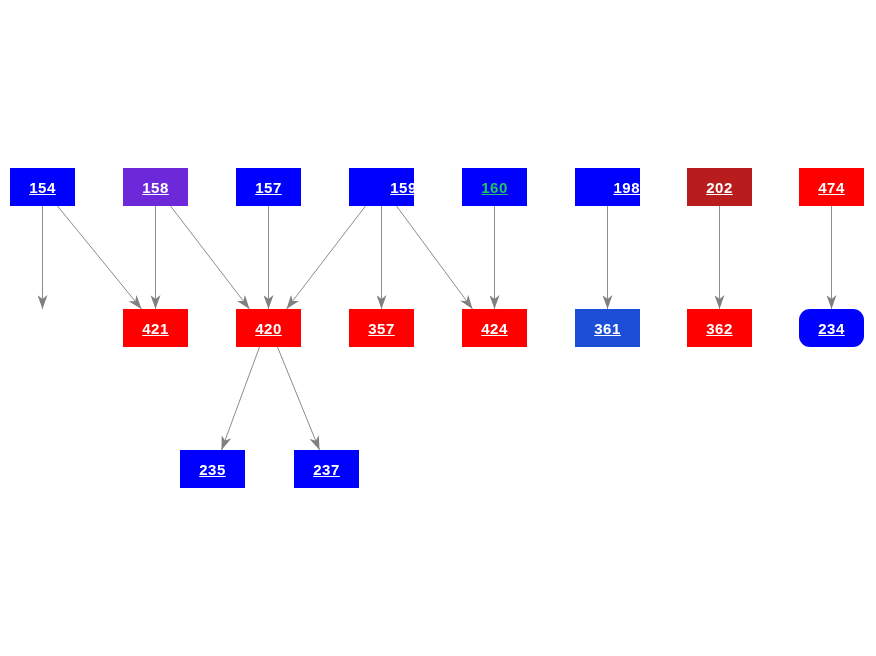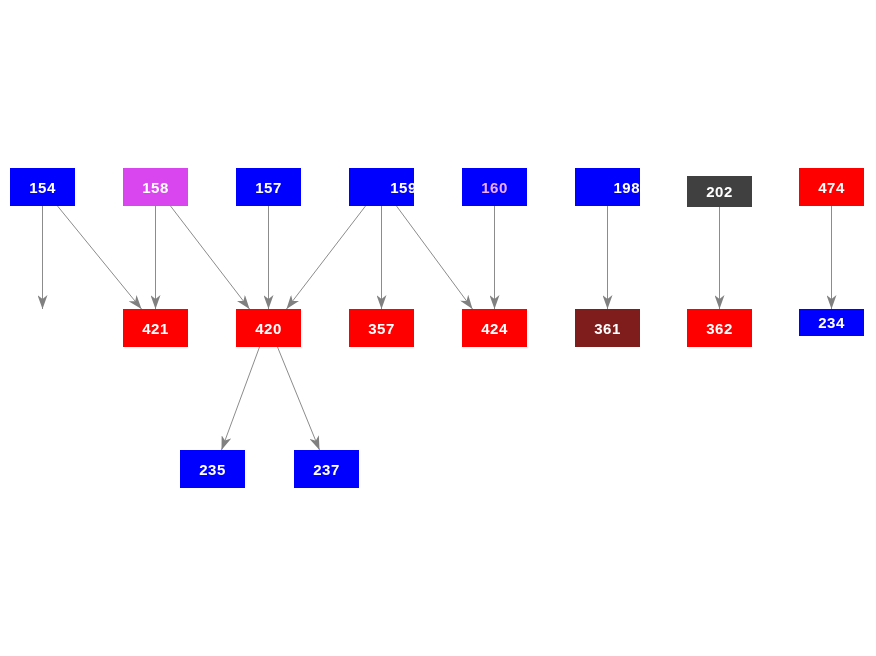--- a/index.html
+++ b/index.html
@@ -33,20 +33,21 @@
     align-items: center;
     justify-content: center;
     box-sizing: border-box;
   }
   .node span {
     color: #ffffff;
     font-size: 15px;
     font-weight: bold;
     letter-spacing: 0.5px;
     user-select: none;
+    text-decoration: underline;
   }
   .edge {
     stroke-width: 1;
   }
 </style>
 </head>
 <body>
 
 <div class="canvas">
   <svg class="edges-layer" width="876" height="656" viewBox="0 0 876 656" xmlns="http://www.w3.org/2000/svg">
@@ -69,60 +70,60 @@
         <line x1="719.5" y1="206" x2="719.5" y2="309" class="edge" stroke="#8c8c8c" marker-end="url(#arrowhead)"></line>
         <line x1="831.5" y1="206" x2="831.5" y2="309" class="edge" stroke="#8c8c8c" marker-end="url(#arrowhead)"></line>
         <line x1="259.5" y1="347" x2="221.5" y2="450" class="edge" stroke="#8c8c8c" marker-end="url(#arrowhead)"></line>
         <line x1="277.5" y1="347" x2="319.5" y2="450" class="edge" stroke="#8c8c8c" marker-end="url(#arrowhead)"></line>
       </g>
   </svg>
   <div class="nodes-layer">
       <div class="node" style="left: 10px; top: 168px; width: 65px; height: 38px; background: rgb(0, 0, 255);">
         <span style="color: rgb(255, 255, 255);">154</span>
       </div>
-      <div class="node" style="left: 123px; top: 168px; width: 65px; height: 38px; background: #d946ef;">
+      <div class="node" style="left: 123px; top: 168px; width: 65px; height: 38px; background: #6d28d9;">
         <span style="color: rgb(255, 255, 255);">158</span>
       </div>
       <div class="node" style="left: 236px; top: 168px; width: 65px; height: 38px; background: rgb(0, 0, 255);">
         <span style="color: rgb(255, 255, 255);">157</span>
       </div>
       <div class="node" style="left: 349px; top: 168px; width: 65px; height: 38px; background: rgb(0, 0, 255); padding-left: 44px;">
         <span style="color: rgb(255, 255, 255);">159</span>
       </div>
       <div class="node" style="left: 462px; top: 168px; width: 65px; height: 38px; background: rgb(0, 0, 255);">
-        <span style="color: #f0abfc;">160</span>
+        <span style="color: #22c55e;">160</span>
       </div>
       <div class="node" style="left: 575px; top: 168px; width: 65px; height: 38px; background: rgb(0, 0, 255); justify-content: flex-end;">
         <span style="color: rgb(255, 255, 255);">198</span>
       </div>
-      <div class="node" style="left: 687px; top: 168px; width: 65px; height: 31px; background: #404040; margin-top: 8px;">
+      <div class="node" style="left: 687px; top: 168px; width: 65px; height: 38px; background: #b91c1c;">
         <span style="color: rgb(255, 255, 255);">202</span>
       </div>
       <div class="node" style="left: 799px; top: 168px; width: 65px; height: 38px; background: rgb(255, 0, 0);">
         <span style="color: rgb(255, 255, 255);">474</span>
       </div>
       <div class="node" style="left: 123px; top: 309px; width: 65px; height: 38px; background: rgb(255, 0, 0);">
         <span style="color: rgb(255, 255, 255);">421</span>
       </div>
       <div class="node" style="left: 236px; top: 309px; width: 65px; height: 38px; background: rgb(255, 0, 0);">
         <span style="color: rgb(255, 255, 255);">420</span>
       </div>
       <div class="node" style="left: 349px; top: 309px; width: 65px; height: 38px; background: rgb(255, 0, 0);">
         <span style="color: rgb(255, 255, 255);">357</span>
       </div>
       <div class="node" style="left: 462px; top: 309px; width: 65px; height: 38px; background: rgb(255, 0, 0);">
         <span style="color: rgb(255, 255, 255); text-align: right;">424</span>
       </div>
-      <div class="node" style="left: 575px; top: 309px; width: 65px; height: 38px; background: #7f1d1d;">
+      <div class="node" style="left: 575px; top: 309px; width: 65px; height: 38px; background: #1d4ed8;">
         <span style="color: rgb(255, 255, 255);">361</span>
       </div>
       <div class="node" style="left: 687px; top: 309px; width: 65px; height: 38px; background: rgb(255, 0, 0);">
         <span style="color: rgb(255, 255, 255);">362</span>
       </div>
-      <div class="node" style="left: 799px; top: 309px; width: 65px; height: 27px; background: rgb(0, 0, 255);">
+      <div class="node" style="left: 799px; top: 309px; width: 65px; height: 38px; background: rgb(0, 0, 255); border-radius: 11px;">
         <span style="color: rgb(255, 255, 255);">234</span>
       </div>
       <div class="node" style="left: 180px; top: 450px; width: 65px; height: 38px; background: rgb(0, 0, 255);">
         <span style="color: rgb(255, 255, 255);">235</span>
       </div>
       <div class="node" style="left: 294px; top: 450px; width: 65px; height: 38px; background: rgb(0, 0, 255);">
         <span style="color: rgb(255, 255, 255);">237</span>
       </div>
     </div>
 </div>

